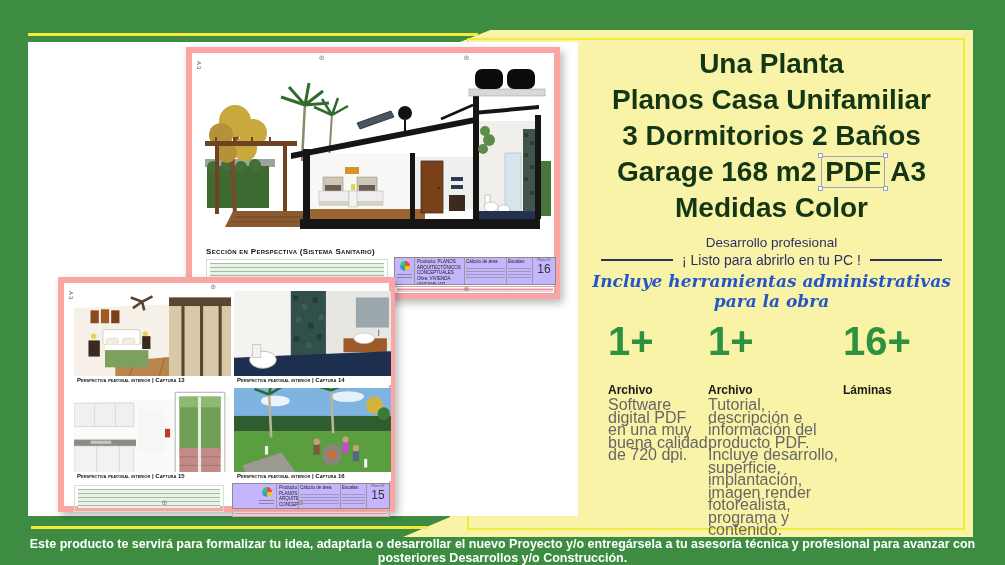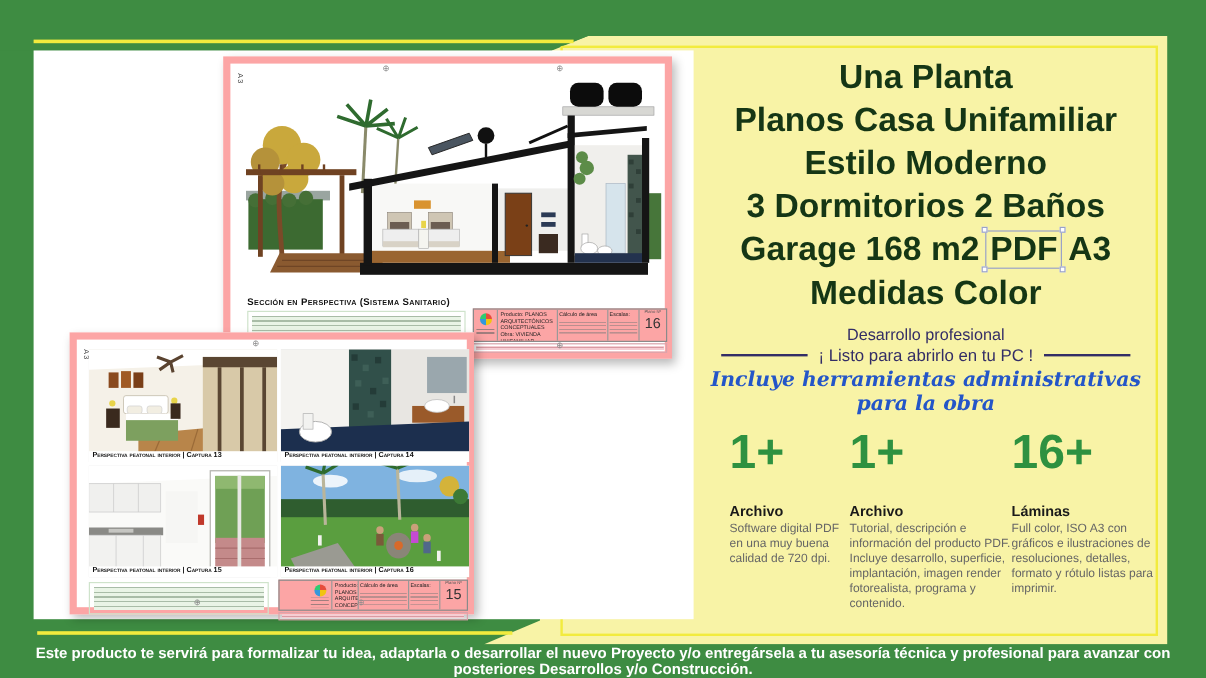--- a/index.html
+++ b/index.html
@@ -31,39 +31,39 @@
   .tagline1 { color:#332d66; font-size:13.5px; margin-top:9px; }
   .tagline2 { color:#332d66; font-size:14px; display:flex; align-items:center;
     justify-content:center; gap:9px; margin-top:2px;text-align:center; }
   .tl-line { width:72px; height:2px; background:#332d66; }
   .tagline3 { color:#2456c8; font-family:"DejaVu Serif", serif; font-style:italic;
     font-weight:bold; font-size:17px; margin-top:3px; }
   .features { display:flex; text-align:left; padding-left:30px; margin-top:8px; }
   .fcol1{width:100px} .fcol2{width:135px} .fcol3{width:118px}
   .count { color:#2e9140; font-size:40px; font-weight:bold; line-height:44px; }
   .fhead { font-size:12px; font-weight:bold; color:#1a1a1a; margin-top:20px; }
-  .ftext { font-size:10px; color:#666666; line-height:12.5px; margin-top:2px; }
+  .ftext { font-size:16px; color:#666666; line-height:12.5px; margin-top:2px; }
   .details { text-align:left; padding:0 12px 0 30px; margin-top:10px; font-size:11.5px;
     line-height:13.5px; color:#70705a; }
 
   
   .sheet { position:absolute; background:#fff; border:6px solid #fca5a5;
     box-shadow:3px 4px 8px rgba(0,0,0,.28); }
   #sheet16 { left:186px; top:47px; width:374px; height:252px; z-index:4; }
   #sheet15 { left:58px; top:277px; width:337px; height:235px; z-index:5; }
   .regmark { position:absolute; font-size:7px; color:#8a8a8a; line-height:7px; }
   .fmt { position:absolute; left:4px; top:8px; writing-mode:vertical-rl; font-size:6px;
     color:#444; letter-spacing:1px; }
   .scene { position:absolute; }
   .sheetcap { position:absolute; font-size:8px; font-weight:bold; font-variant:small-caps;
     color:#111; letter-spacing:.3px; white-space:nowrap; }
   .note { position:absolute; background:#e9f4e6; border:1px solid #cfe3cb;
     background-image:repeating-linear-gradient(to bottom, transparent 0 3px, rgba(90,120,90,.45) 3px 4px);
     background-clip:content-box; padding:3px; }
-  .tblock { position:absolute; border:1px solid #8a8a8a; background:#fca5a5; display:flex;
+  .tblock { position:absolute; border:1px solid #8a8a8a; background:#c4b5fd; display:flex;
     font-size:4.5px; line-height:1.25; color:#222; overflow:hidden; }
   .tb-logo { width:20px; border-right:1px solid #999; }
   .logo { width:10px; height:10px; border-radius:50%; margin:3px auto 1px;
     background:conic-gradient(#e74c3c 0 25%, #f1c40f 0 50%, #3498db 0 75%, #2ecc71 0 100%); }
   .logolines { height:8px; margin:0 2px;
     background:repeating-linear-gradient(to bottom, transparent 0 2px, rgba(100,100,100,.6) 2px 3px); }
   .tb-main { flex:1; border-right:1px solid #999; padding:1px 2px; overflow:hidden; }
   .tb-mid { width:42px; border-right:1px solid #999; padding:1px; overflow:hidden; }
   .tb-esc { width:26px; border-right:1px solid #999; padding:1px; overflow:hidden; }
   .tinylines { height:12px; margin-top:1px;
@@ -89,21 +89,20 @@
 <div class="abs" id="panel-border"></div>
 <div class="abs" id="white-panel"></div>
 <div class="abs" id="header-band"></div>
 <div class="abs" id="accent-top"></div>
 <div class="abs" id="accent-bottom"></div>
 
 <div class="abs" id="panel-content">
   <div class="title">
     <div>Una Planta</div>
     <div>Planos Casa Unifamiliar</div>
-    <div>Estilo Moderno</div>
     <div>3 Dormitorios 2 Baños</div>
     <div>
       <span>Garage 168 m2</span><span class="pdfbox"><span class="hdl tl"></span><span class="hdl tr"></span><span class="hdl bl"></span><span class="hdl br"></span><span>PDF</span></span><span>A3</span>
     </div>
     <div>Medidas Color</div>
   </div>
   <div class="tagline1">Desarrollo profesional</div>
   <div class="tagline2">
     <span class="tl-line"></span>
     <span>¡ Listo para abrirlo en tu PC !</span>
@@ -118,21 +117,20 @@
       <div class="ftext">Software digital PDF en una muy buena calidad de 720 dpi.</div>
     </div>
     <div class="fcol2">
       <div class="count">1+</div>
       <div class="fhead">Archivo</div>
       <div class="ftext">Tutorial, descripción e información del producto PDF. Incluye desarrollo, superficie, implantación, imagen render fotorealista, programa y contenido.</div>
     </div>
     <div class="fcol3">
       <div class="count">16+</div>
       <div class="fhead">Láminas</div>
-      <div class="ftext">Full color, ISO A3 con gráficos e ilustraciones de resoluciones, detalles, formato y rótulo listas para imprimir.</div>
     </div>
   </div>
 </div>
 
 <div class="sheet" id="sheet16">
   <span class="regmark" style="left:35%; top:1px;">⊕</span>
   <span class="regmark" style="left:75%; top:1px;">⊕</span>
   <span class="fmt">A3</span>
   <div class="scene" style="left:12px; top:8px; width:348px; height:182px;">
     <svg viewBox="0 0 346 182" width="348" height="182">

